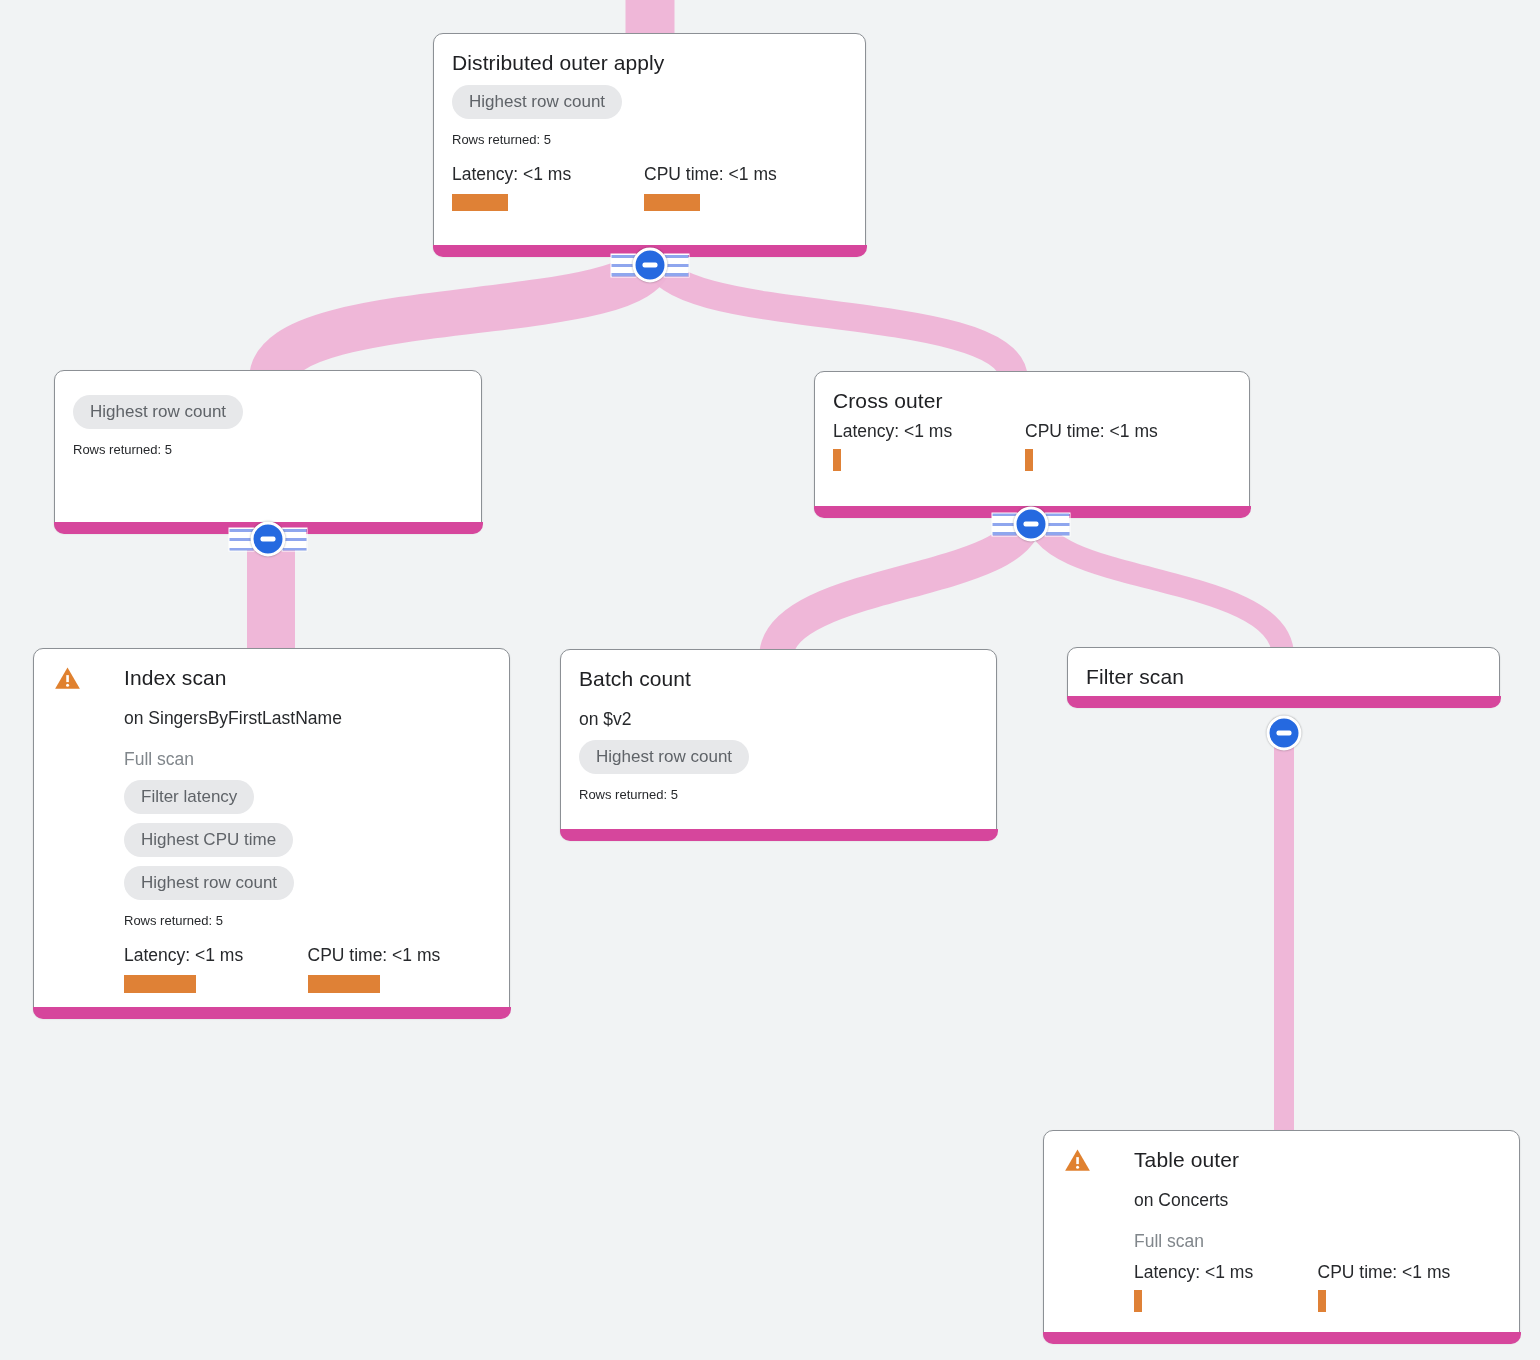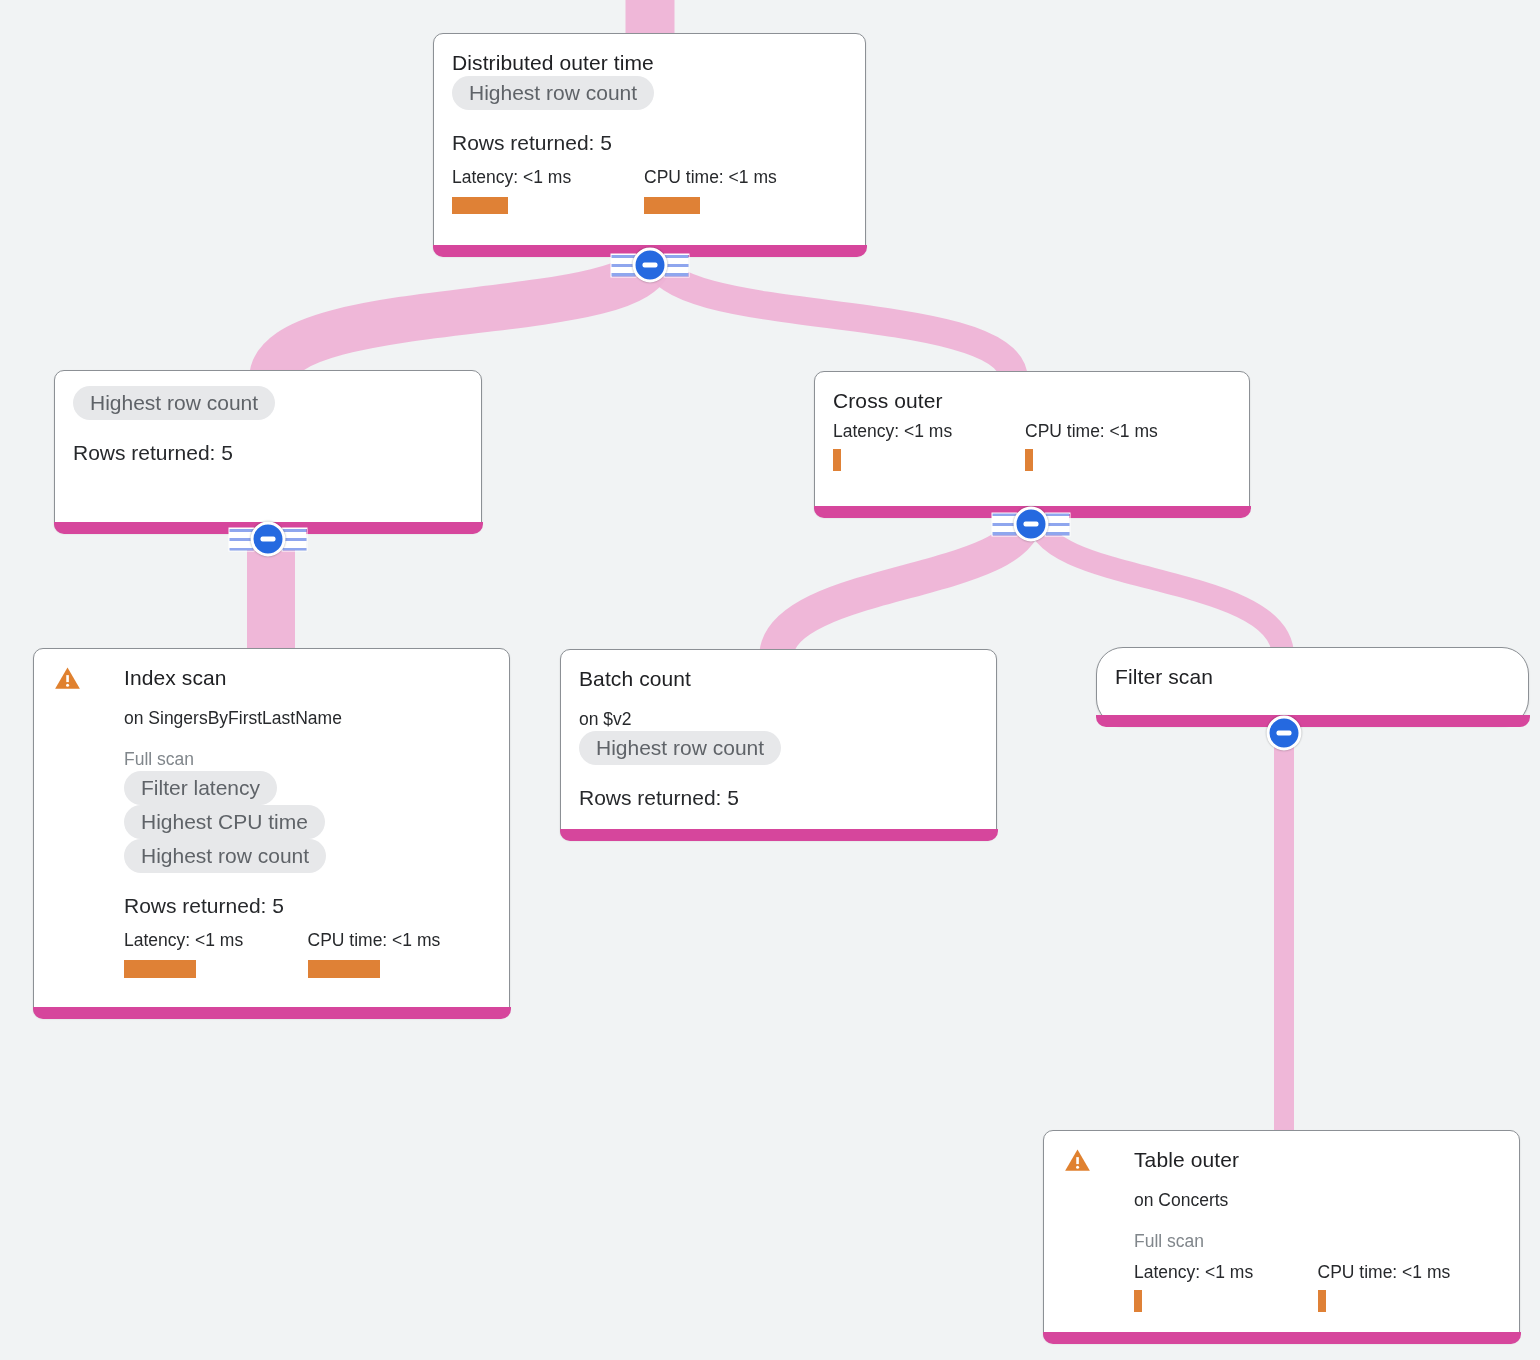--- a/index.html
+++ b/index.html
@@ -24,23 +24,23 @@
   .links path{fill:none;stroke:var(--link);opacity:.94;}
 
   .node{position:absolute;background:#fff;border:1.5px solid var(--node-border);
         border-radius:10px;box-sizing:border-box;box-shadow:0 1px 2px rgba(0,0,0,.12);}
   .node-body{position:relative;padding:15px 18px 0 18px;}
   .node-body.indented{padding-left:90px;}
   .warn{position:absolute;left:20px;top:16px;width:27px;height:27px;}
   .title{font-size:21px;line-height:27px;color:var(--title-text);letter-spacing:.1px;}
   .subtitle{margin-top:16px;font-size:17.5px;line-height:23px;color:var(--body-text);}
   .muted{margin-top:18px;font-size:17.5px;line-height:23px;color:var(--muted-text);}
-  .badge{display:table;background:var(--badge-bg);color:var(--badge-text);
-         font-size:21px;line-height:22px;padding:6px 17px;border-radius:18px;}
-  .rows{margin-top:21px;font-size:21px;line-height:23px;color:var(--body-text);}
+  .badge{display:table;margin-top:9px;background:var(--badge-bg);color:var(--badge-text);
+         font-size:17px;line-height:22px;padding:6px 17px;border-radius:18px;}
+  .rows{margin-top:9px;font-size:13px;line-height:23px;color:var(--body-text);}
   .metrics{margin-top:12px;display:flex;}
   .metrics.tight{margin-top:6px;}
   .metric{width:192px;}
   .metric-label{font-size:17.5px;line-height:23px;color:var(--body-text);}
   .bar{background:var(--metric-bar);margin-top:8px;}
   .bar.h{width:56px;height:17px;}
   .bar.h.med{width:72px;height:18px;}
   .bar.v{width:8px;height:22px;margin-top:6px;}
   .bottom-strip{position:absolute;left:-1.5px;right:-1.5px;bottom:-1.5px;height:12px;
                 background:var(--node-bar);border-radius:0 0 10px 10px;}
@@ -63,21 +63,21 @@
     <path d="M650,256 C650,326 272,294 272,380" stroke-width="46"></path>
     <path d="M657,256 C657,330 1014,298 1014,380" stroke-width="28"></path>
     <path d="M271,532 L271,658" stroke-width="48"></path>
     <path d="M1026,515 C1026,586 776,578 776,658" stroke-width="34"></path>
     <path d="M1037,515 C1037,586 1283,572 1283,656" stroke-width="22"></path>
     <path d="M1284,722 L1284,1136" stroke-width="20"></path>
   </svg>
 
   <div class="node" style="left:433px;top:33px;width:433px;height:223px;">
     <div class="node-body">
-      <div class="title">Distributed outer time</div>
+      <div class="title">Distributed outer apply</div>
       <div class="badge">Highest row count</div>
       <div class="rows">Rows returned: 5</div>
       <div class="metrics">
         <div class="metric">
           <div class="metric-label">Latency: &lt;1 ms</div>
           <div class="bar h"></div>
         </div>
         <div class="metric">
           <div class="metric-label">CPU time: &lt;1 ms</div>
           <div class="bar h"></div>
@@ -145,21 +145,21 @@
   <div class="node" style="left:560px;top:649px;width:437px;height:191px;">
     <div class="node-body">
       <div class="title">Batch count</div>
       <div class="subtitle">on $v2</div>
       <div class="badge">Highest row count</div>
       <div class="rows">Rows returned: 5</div>
     </div>
     <div class="bottom-strip"></div>
   </div>
 
-  <div class="node" style="left:1096px;top:647px;width:433px;height:79px;border-radius:27px;">
+  <div class="node" style="left:1067px;top:647px;width:433px;height:60px;">
     <div class="node-body">
       <div class="title">Filter scan</div>
     </div>
     <div class="bottom-strip"></div>
   </div>
 
   <div class="node" style="left:1043px;top:1130px;width:477px;height:213px;">
     <div class="node-body indented">
       <span class="warn">
         <svg viewBox="0 0 24 24" width="27" height="27">

